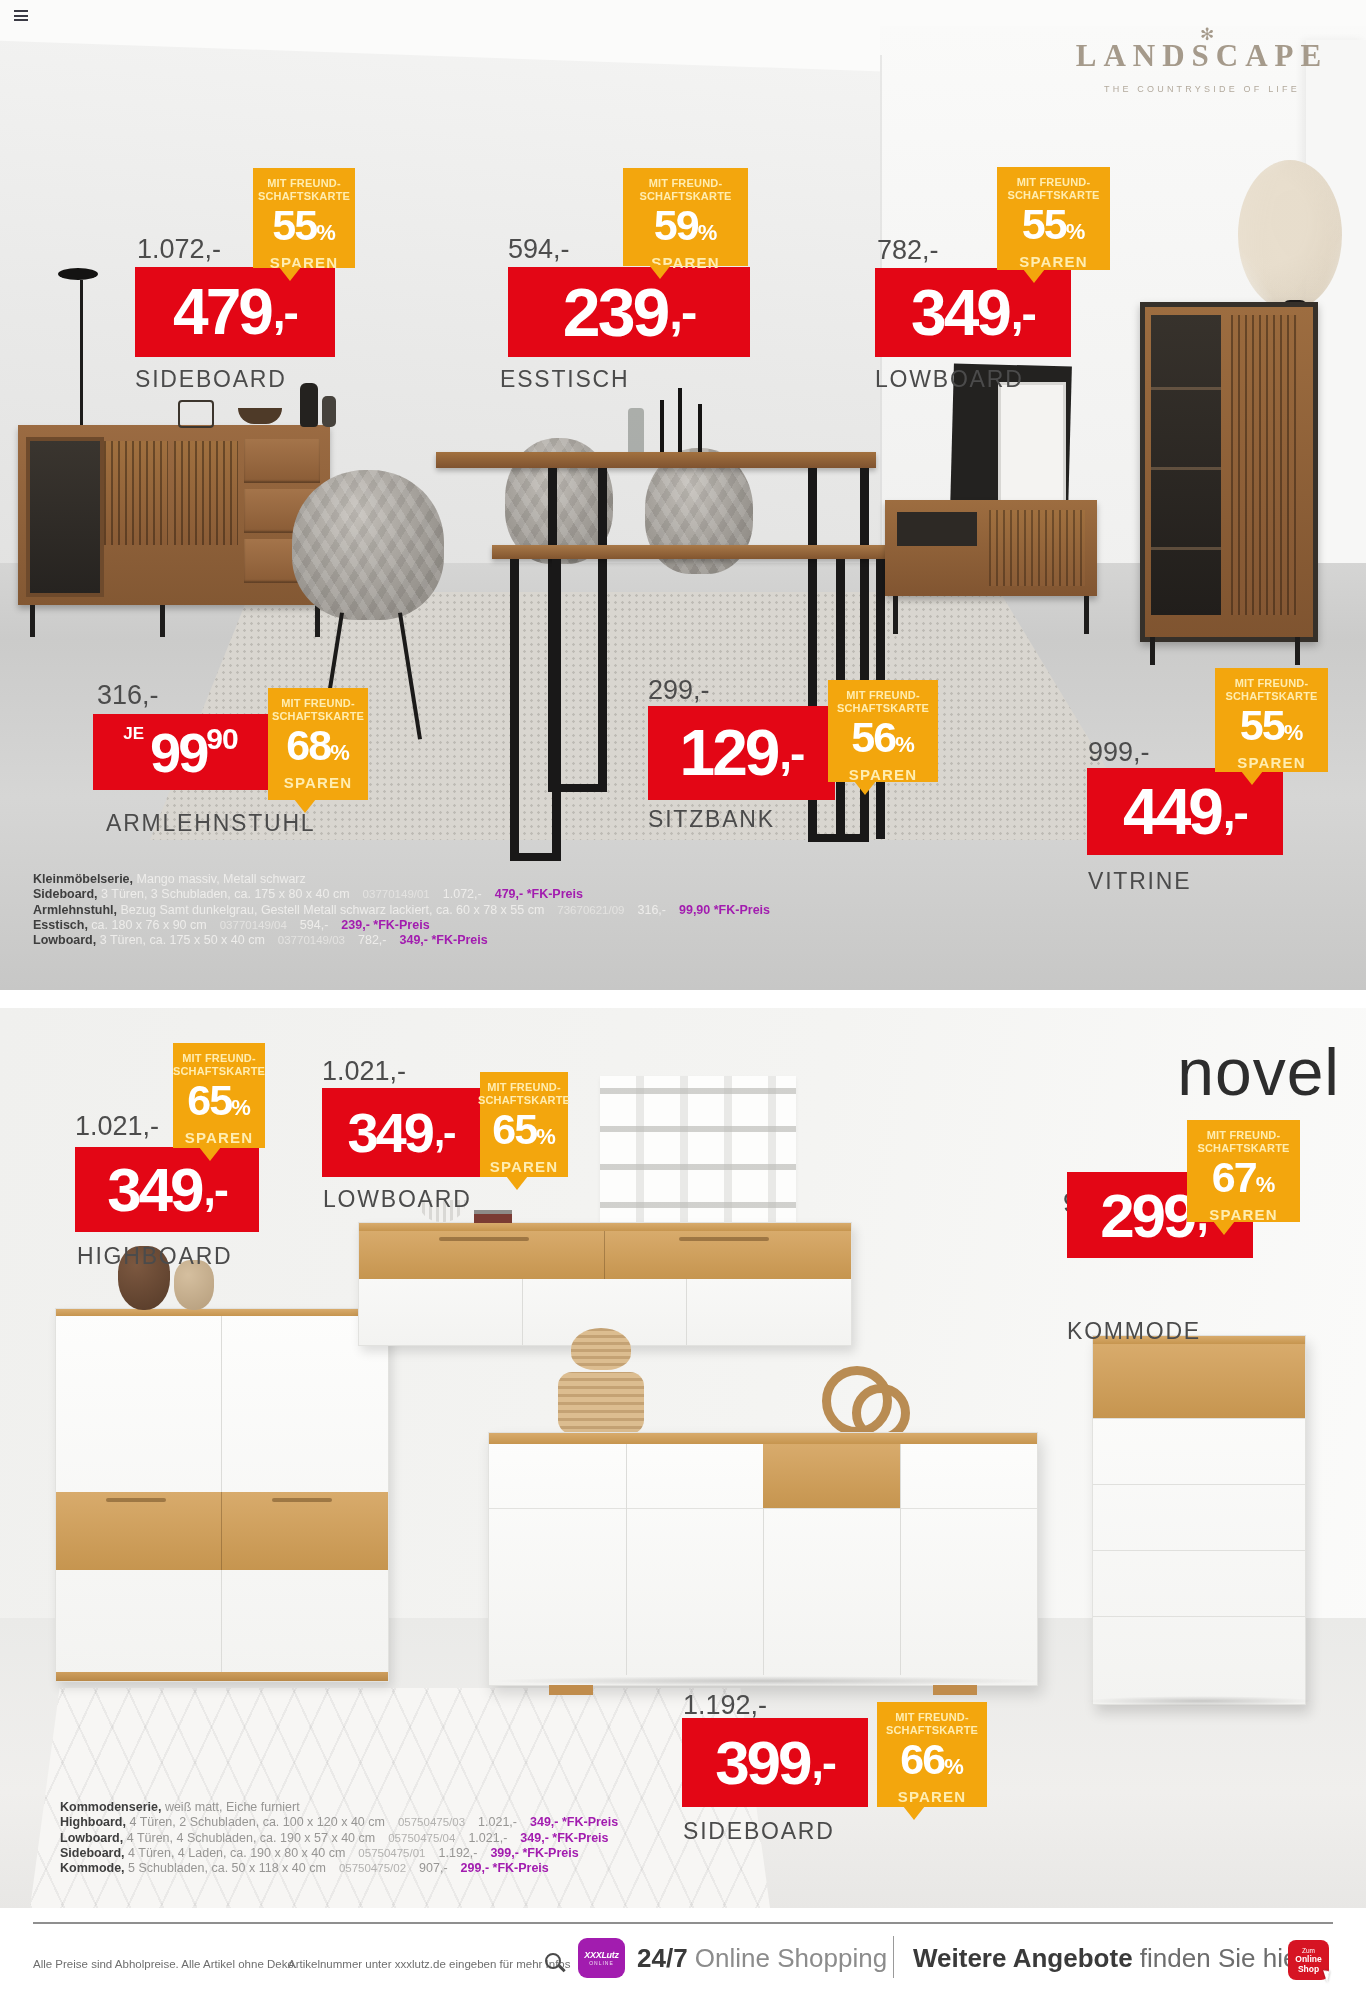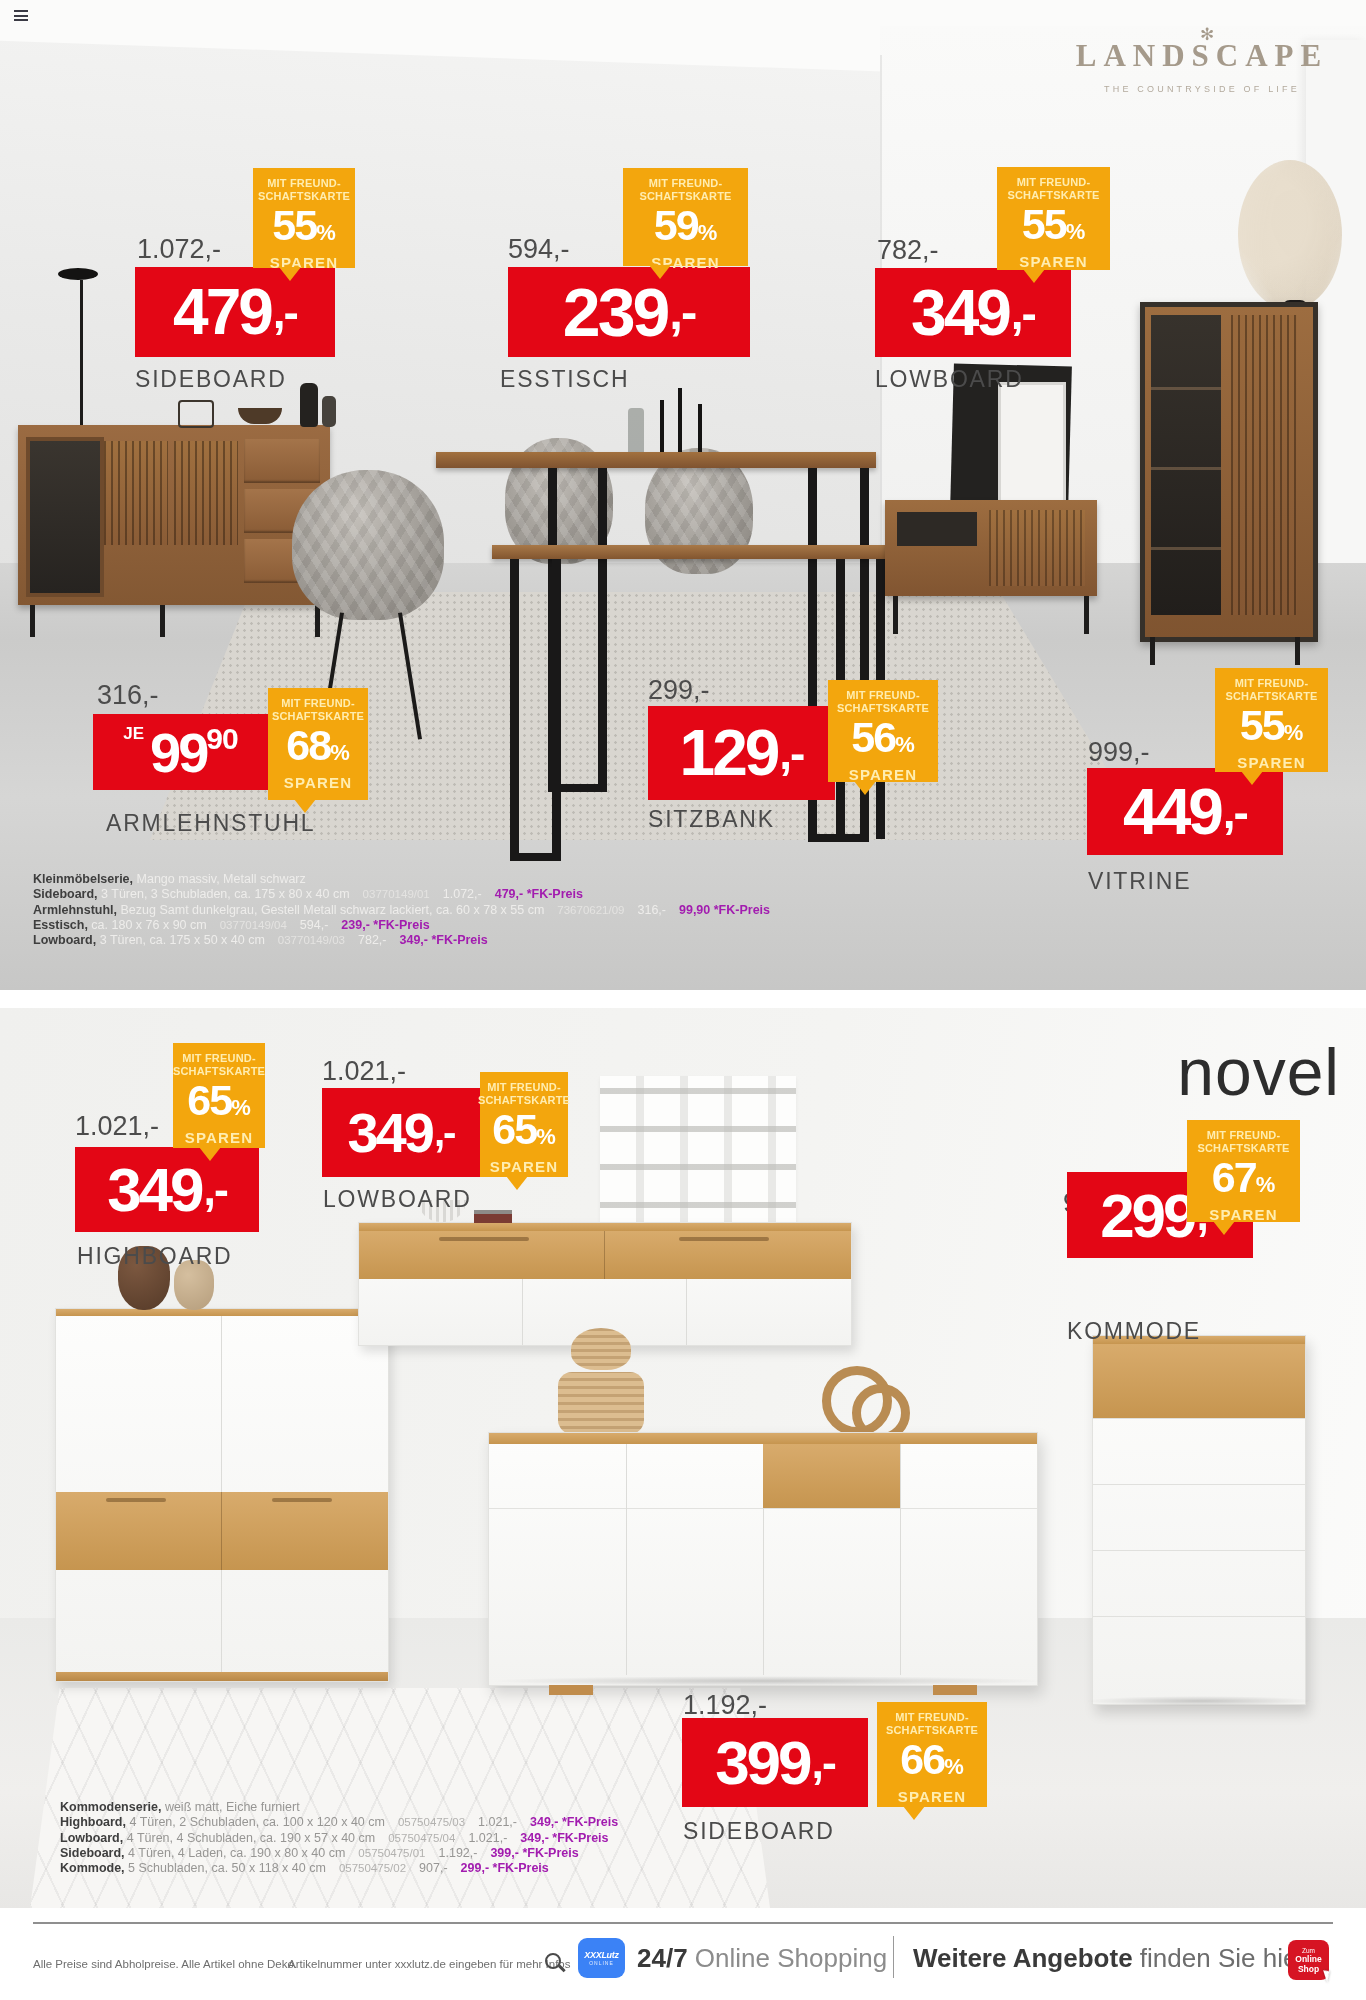--- a/index.html
+++ b/index.html
@@ -187,21 +187,21 @@
   #fine1 .fart{color:#e4e3e1;}
   #fine2 .fdesc,#fine2 .fold{color:#979694;}
   #fine2 .fart{color:#b2b1af;}
   
   .foot-rule{position:absolute;left:33px;top:1922px;width:1300px;height:2px;background:#8f8f8f;}
   .fnote{position:absolute;top:1958px;font-size:11.5px;color:#6e6e6e;}
   #fnote1{left:33px;}
   #fnote2{left:288px;}
   .mag{position:absolute;left:545px;top:1953px;width:12px;height:12px;border:2.5px solid #4a4a4a;border-radius:50%;}
   .mag::after{content:"";position:absolute;left:11px;top:12px;width:8px;height:2.5px;background:#4a4a4a;transform:rotate(45deg);}
-  .xxxl-box{position:absolute;left:578px;top:1938px;width:47px;height:40px;border-radius:9px;background:#3b82f6;
+  .xxxl-box{position:absolute;left:578px;top:1938px;width:47px;height:40px;border-radius:9px;background:#a21caf;
      display:flex;flex-direction:column;align-items:center;justify-content:center;color:#fff;}
   .xxxl-box .m{font-size:9px;font-weight:700;font-style:italic;letter-spacing:-.3px;}
   .xxxl-box .s{font-size:5px;letter-spacing:1px;opacity:.85;}
   .f247{position:absolute;left:637px;top:1943px;font-size:26px;color:#8c8c8c;}
   .f247 b{color:#3a3a3a;font-weight:700;}
   .fdiv{position:absolute;left:893px;top:1936px;width:1px;height:42px;background:#9a9a9a;}
   .fmore{position:absolute;left:913px;top:1943px;font-size:26px;color:#6d6d6d;}
   .fmore b{color:#3a3a3a;font-weight:700;}
   .shop-box{position:absolute;left:1288px;top:1940px;width:41px;height:40px;border-radius:8px;background:#d61423;
      color:#fff;display:flex;flex-direction:column;align-items:center;justify-content:center;line-height:9.5px;}

